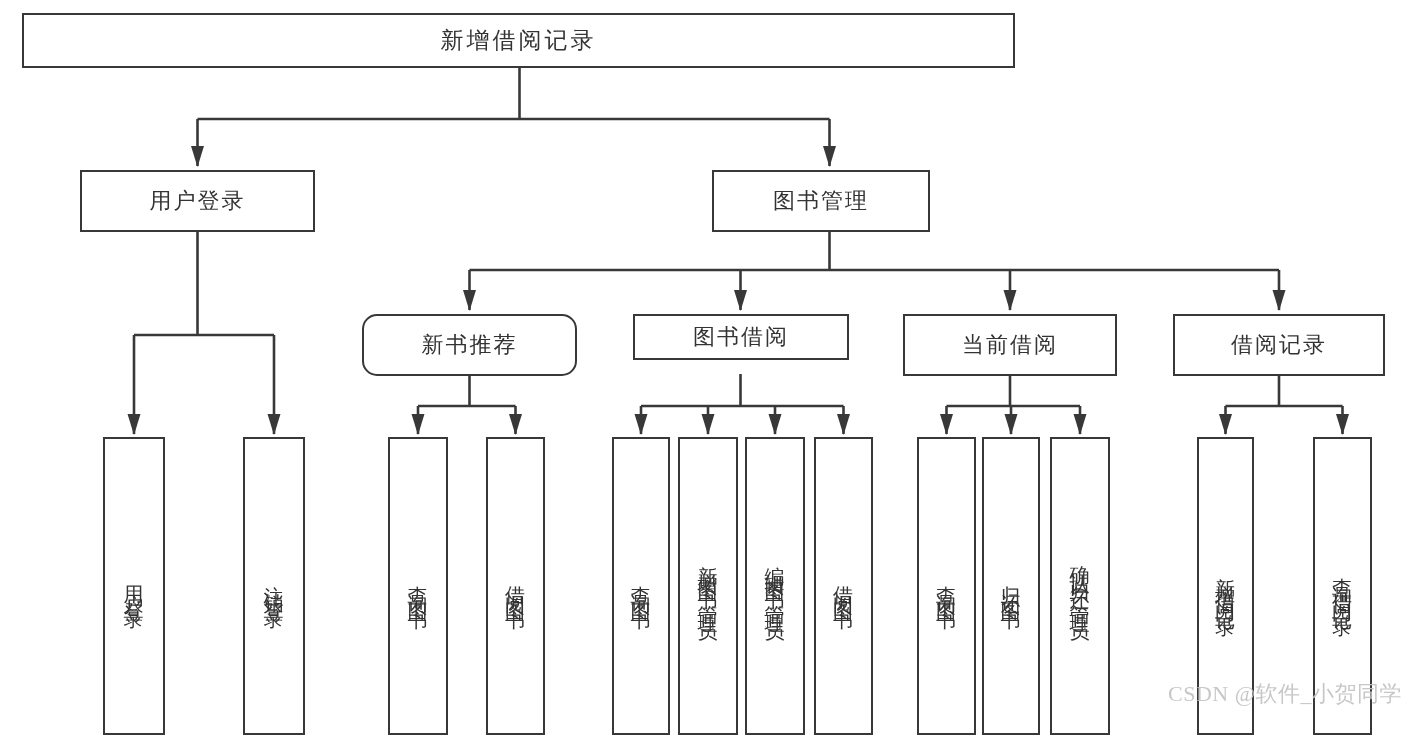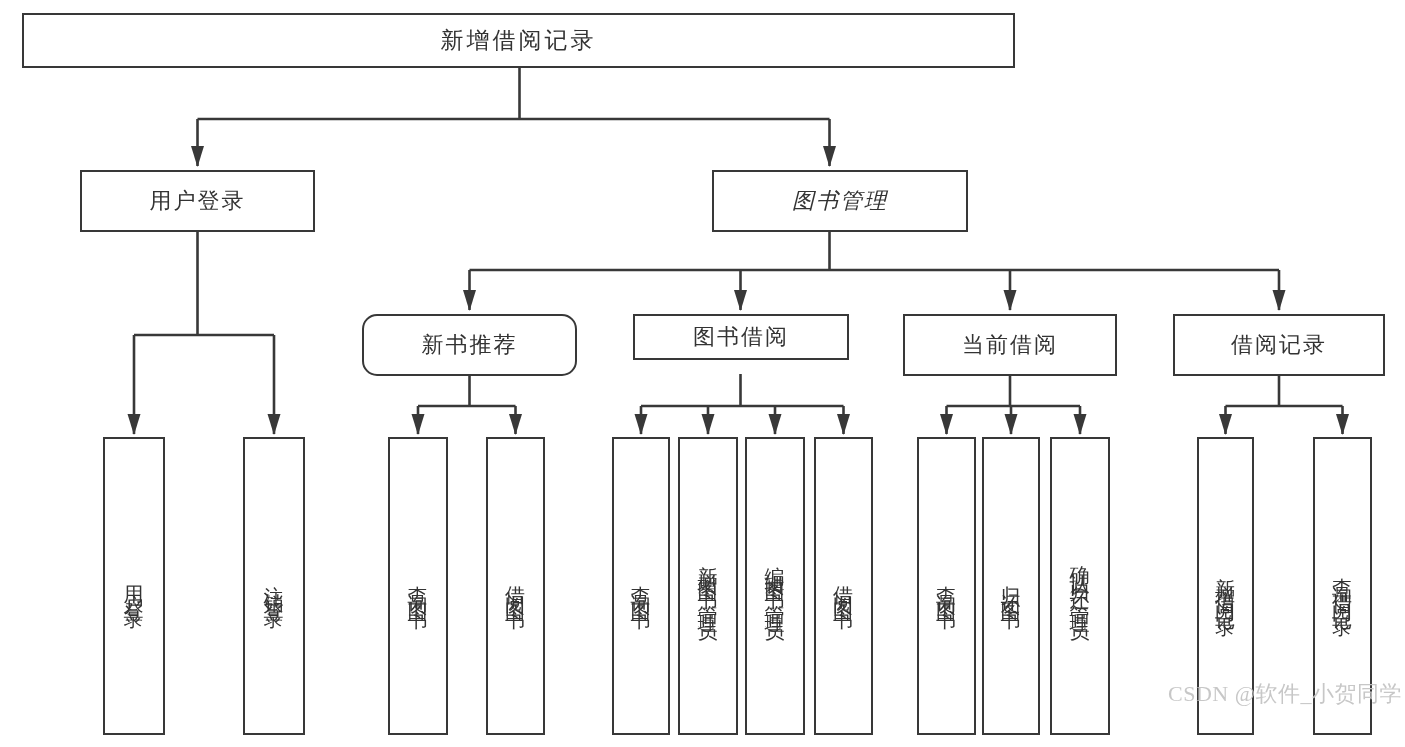--- a/index.html
+++ b/index.html
@@ -133,21 +133,21 @@
     </g>
   </svg>
 
   <div class="node h title" style="left:22px; top:13px; width:993px; height:55px;">
     <span>新增借阅记录</span>
   </div>
 
   <div class="node h" style="left:80px; top:170px; width:235px; height:62px;">
     <span>用户登录</span>
   </div>
-  <div class="node h" style="left:712px; top:170px; width:256px; height:62px;font-style:italic;">
+  <div class="node h" style="left:712px; top:170px; width:218px; height:62px;">
     <span>图书管理</span>
   </div>
 
   <div class="node h" style="left:362px; top:314px; width:215px; height:62px;border-radius:15px;">
     <span>新书推荐</span>
   </div>
   <div class="node h" style="left:633px; top:314px; width:216px; height:46px;">
     <span>图书借阅</span>
   </div>
   <div class="node h" style="left:903px; top:314px; width:214px; height:62px;">

